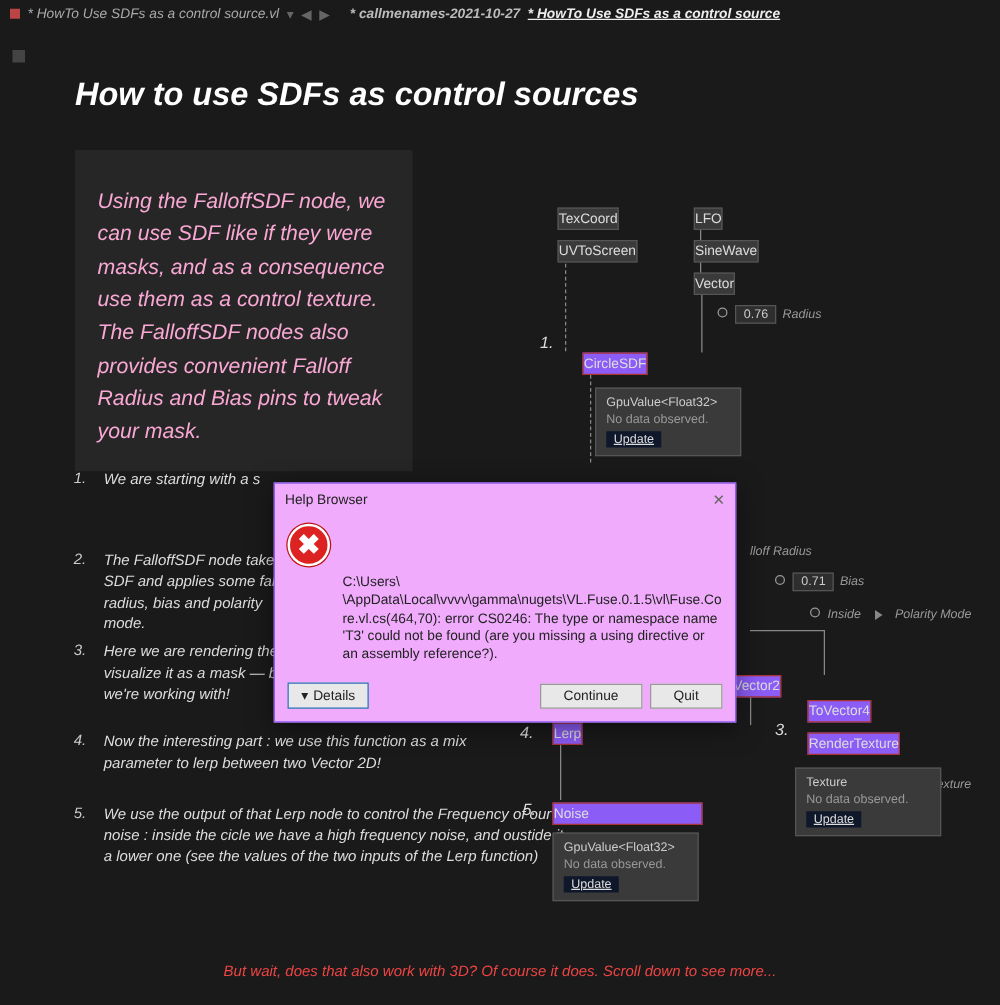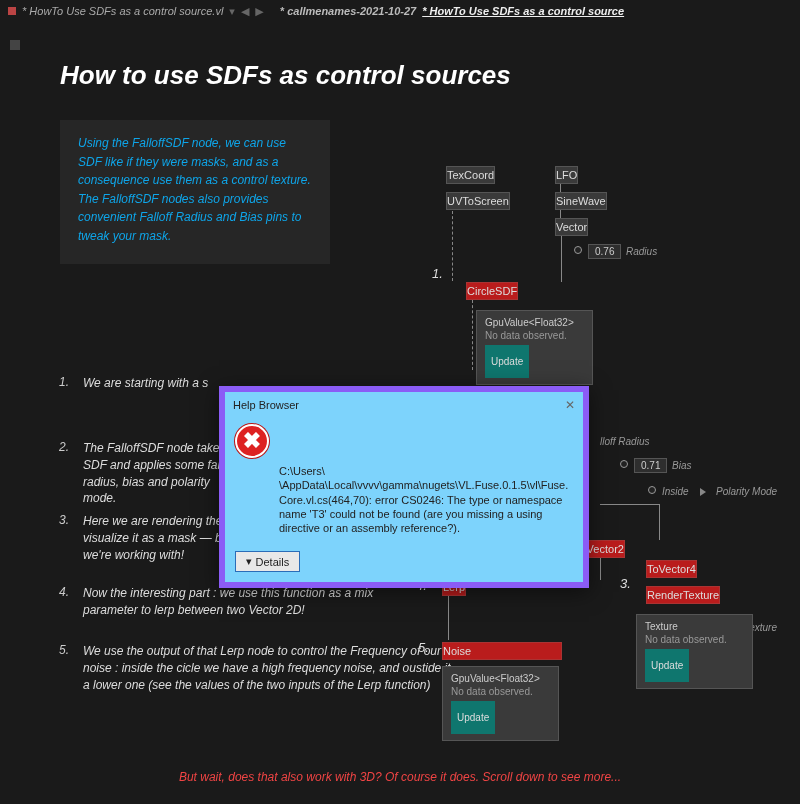--- a/index.html
+++ b/index.html
@@ -36,21 +36,21 @@
   color: #fff;
 }
 .scope-box {
   position: absolute;
   left: 60px; top: 120px;
   width: 270px;
   background: #262626;
   padding: 14px 18px 18px 18px;
 }
 .scope-title { color:#777; font-size:18px; font-style:italic; margin-bottom:10px;}
-.scope-body { font-style:italic; color:#0ea5e9; font-size:12px; line-height:1.55;}
+.scope-body { font-style:italic; color:#f9a8d4; font-size:17px; line-height:1.55;margin-top:14px;}
 .step {
   position: absolute;
   font-style: italic;
   color:#ddd;
   font-size:12px;
   display:flex;
   gap:14px;
 }
 .step .num { width:14px; text-align:right; color:#ccc;}
 .step .txt { width: 360px; line-height:1.4;}
@@ -60,42 +60,42 @@
 }
 
 .node {
   position:absolute;
   background:#3a3a3a;
   border:1px solid #555;
   padding:2px 0;
   font-size:11px;
   color:#ddd;
 }
-.node.sel { border:1px solid #a33; background:#b91c1c;}
+.node.sel { border:1px solid #a33; background:#8b5cf6;}
 .line { position:absolute; background:#888; }
 .line.dash { background:none; border-left:1px dashed #888;}
 .pin-label { position:absolute; color:#999; font-size:10px; font-style:italic;}
 .val-box { position:absolute; background:#2e2e2e; border:1px solid #555; padding:1px 6px; font-size:10px; color:#ccc;}
 .num-label { position:absolute; font-style:italic; color:#ddd; font-size:13px;}
 .tooltip {
   position:absolute; background:#3a3a3a; padding:6px 8px; width:117px;
   font-size:10px; color:#bbb; border:1px solid #555;
 }
 .tooltip .ttl { color:#ccc;}
 .tooltip .sub { color:#999; margin:2px 0 4px;}
-.tooltip .btn { background:#0f766e; color:#ddd; padding:11px 6px; display:inline-block; font-size:10px;}
+.tooltip .btn { background:#0f172a; color:#ddd; padding:1px 6px; display:inline-block; font-size:10px;text-decoration:underline;}
 .circle { position:absolute; width:8px;height:8px;border:1px solid #999;border-radius:50%; background:#222;}
 .tri { position:absolute; width:0;height:0;border-left:6px solid #888;border-top:4px solid transparent;border-bottom:4px solid transparent;}
 
 .dialog {
   position:absolute;
   left:219px; top:386px;
   width:370px;
-  background:#7dd3fc;
-  border:6px solid #8b5cf6;
+  background:#f0abfc;
+  border:1px solid #8b5cf6;
   box-shadow:0 4px 20px rgba(0,0,0,0.5);
   color:#222;
   font-size:11px;
   font-family: "Segoe UI", Arial, sans-serif;
 }
 .dlg-title { padding:6px 8px; font-size:11px; display:flex; justify-content:space-between; align-items:center;}
 .dlg-close { color:#666; cursor:pointer; font-size:12px;}
 .dlg-body { display:flex; padding:6px 10px 4px 10px; gap:8px;}
 .dlg-icon {
   width:34px;height:34px;background:#d22;border-radius:50%;
@@ -227,14 +227,18 @@
   </div>
   <div class="dlg-body">
     <div class="dlg-icon">✖</div>
   </div>
   <div class="dlg-path">C:\Users\        \AppData\Local\vvvv\gamma\nugets\VL.Fuse.0.1.5\vl\Fuse.Core.vl.cs(464,70): error CS0246: The type or namespace name 'T3' could not be found (are you missing a using directive or an assembly reference?).</div>
   <div class="dlg-buttons">
     <div class="dlg-btn details">
       <span>▾</span>
       <span>Details</span>
     </div>
+    <div class="dlg-right">
+      <div class="dlg-btn">Continue</div>
+      <div class="dlg-btn">Quit</div>
+    </div>
   </div>
 </div>
 
 </body></html>

